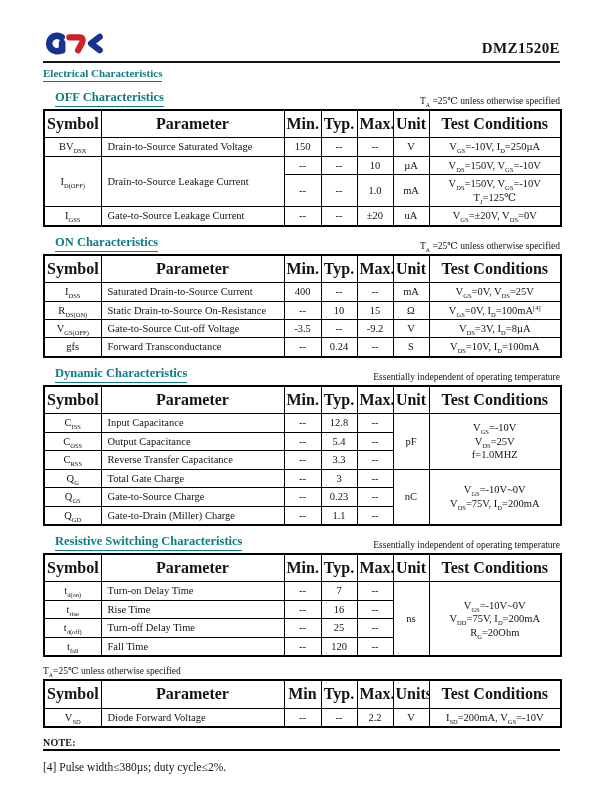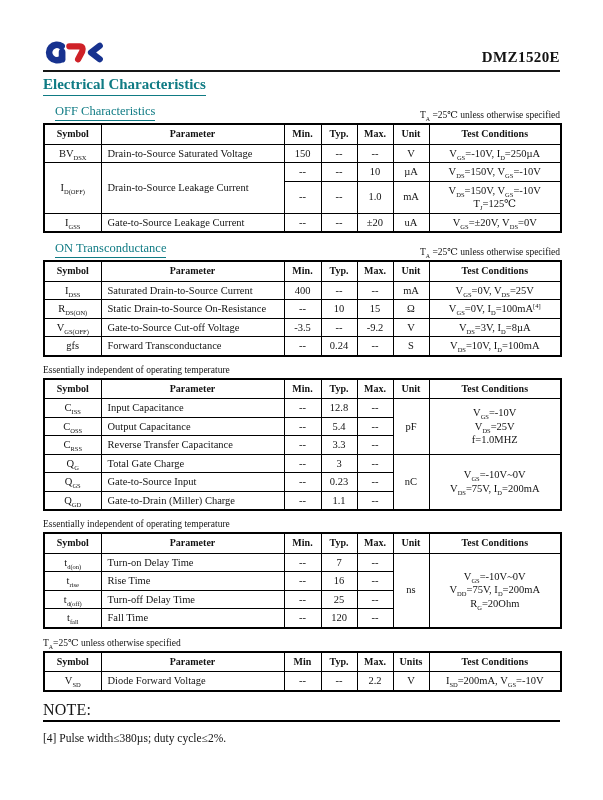--- a/index.html
+++ b/index.html
@@ -1,59 +1,59 @@
 <!DOCTYPE html>
 <html style="--accent: #0f7b84; --logo-navy: #17328f; --logo-red: #cf2128; --link: #0000dd;"><head>
 <meta charset="utf-8">
 <style>
   html,body{margin:0;padding:0;}
   body{
     width:603px;height:800px;background:#ffffff;overflow:hidden;
     font-family:"Liberation Serif","DejaVu Serif",serif;color:#131313;
   }
-  .page{box-sizing:border-box;width:603px;height:800px;padding:37px 43px 0 43px;}
+  .page{box-sizing:border-box;width:603px;height:800px;padding:28px 43px 0 43px;}
 
   
   .hdr{display:flex;justify-content:space-between;align-items:flex-end;height:30px;}
   .logo svg{width:64px;height:29px;display:block;}
   .lg-navy{stroke:var(--logo-navy,#17328f);fill:none;stroke-linecap:round;stroke-linejoin:round;}
   .lg-red{stroke:var(--logo-red,#cf2128);fill:none;stroke-linecap:round;stroke-linejoin:round;}
   .part{font-weight:bold;font-size:15px;letter-spacing:.4px;padding-bottom:1px;}
   .rule{border-top:2.6px solid #161616;margin-top:3px;}
 
   
   h1.title{
-    display:table;margin:4px 0 1px 0;font-size:15px;font-weight:bold;
+    display:table;margin:4px 0 1px 0;font-size:11px;font-weight:bold;
     color:var(--accent,#0f7b84);border-bottom:1.6px solid var(--accent,#0f7b84);
     padding-bottom:2px;
   }
   .char-section{margin-top:8px;}
   .sec-head{display:flex;justify-content:space-between;align-items:flex-end;margin-bottom:2px;}
   .sec-title{
-    display:inline-block;margin:0 0 0 12px;font-size:12.5px;font-weight:normal;
+    display:inline-block;margin:0 0 0 12px;font-size:12.5px;font-weight:bold;
     color:var(--accent,#0f7b84);border-bottom:1.4px solid var(--accent,#0f7b84);padding-bottom:1px;
   }
   .sec-note{font-size:9.5px;padding-bottom:1px;white-space:nowrap;}
 
   
   table{width:100%;border-collapse:collapse;table-layout:fixed;border:2px solid #000;}
   th,td{
     border:1.3px solid #000;text-align:center;vertical-align:middle;
     padding:2px 2px;font-size:10.5px;line-height:1.28;overflow:hidden;
   }
-  th{font-size:10px;font-weight:bold;padding:3px 2px;}
+  th{font-size:16px;font-weight:bold;padding:3px 2px;}
   td.col-1{text-align:left;padding-left:6px;}
   col.c0{width:57px}col.c1{width:183px}col.c2{width:37px}col.c3{width:36px}
   col.c4{width:36px}col.c5{width:36px}col.c6{width:132px}
   sub{font-size:0.62em;line-height:0;}
   sup{font-size:0.62em;line-height:0;}
 
   
   .notes{margin-top:9px;}
-  .note-label{font-size:16px;font-weight:normal;letter-spacing:.2px;}
+  .note-label{font-size:10px;font-weight:bold;letter-spacing:.2px;}
   .note-rule{border-top:2.4px solid #000;margin-top:1px;}
   #note-items{margin-top:8px;font-size:11.5px;line-height:1.42;}
 </style>
 </head>
 <body>
 
 <div class="page">
 
   <header class="hdr">
     <div class="logo">
@@ -131,21 +131,21 @@
               <td class="col-3">--</td>
               <td class="col-4">±20</td>
               <td class="col-5">uA</td>
               <td class="col-6">V<sub>GS</sub>=±20V, V<sub>DS</sub>=0V</td>
             </tr>
           </tbody>
         </table>
       </section>
       <section class="char-section">
         <div class="sec-head">
-          <h2 class="sec-title">ON Transconductance</h2>
+          <h2 class="sec-title">ON Characteristics</h2>
           <div class="sec-note">T<sub>A</sub> =25℃  unless otherwise specified</div>
         </div>
         <table>
           <colgroup>
             <col class="c0">
             <col class="c1">
             <col class="c2">
             <col class="c3">
             <col class="c4">
             <col class="c5">
@@ -197,20 +197,21 @@
               <td class="col-3">0.24</td>
               <td class="col-4">--</td>
               <td class="col-5">S</td>
               <td class="col-6">V<sub>DS</sub>=10V, I<sub>D</sub>=100mA</td>
             </tr>
           </tbody>
         </table>
       </section>
       <section class="char-section">
         <div class="sec-head">
+          <h2 class="sec-title">Dynamic Characteristics</h2>
           <div class="sec-note">Essentially independent of operating temperature</div>
         </div>
         <table>
           <colgroup>
             <col class="c0">
             <col class="c1">
             <col class="c2">
             <col class="c3">
             <col class="c4">
             <col class="c5">
@@ -255,37 +256,38 @@
               <td class="col-0">Q<sub>G</sub></td>
               <td class="col-1">Total Gate Charge</td>
               <td class="col-2">--</td>
               <td class="col-3">3</td>
               <td class="col-4">--</td>
               <td class="col-5" rowspan="3">nC</td>
               <td class="col-6" rowspan="3">V<sub>GS</sub>=-10V~0V<br>V<sub>DS</sub>=75V, I<sub>D</sub>=200mA</td>
             </tr>
             <tr>
               <td class="col-0">Q<sub>GS</sub></td>
-              <td class="col-1">Gate-to-Source Input</td>
+              <td class="col-1">Gate-to-Source Charge</td>
               <td class="col-2">--</td>
               <td class="col-3">0.23</td>
               <td class="col-4">--</td>
             </tr>
             <tr>
               <td class="col-0">Q<sub>GD</sub></td>
               <td class="col-1">Gate-to-Drain (Miller) Charge</td>
               <td class="col-2">--</td>
               <td class="col-3">1.1</td>
               <td class="col-4">--</td>
             </tr>
           </tbody>
         </table>
       </section>
       <section class="char-section">
         <div class="sec-head">
+          <h2 class="sec-title">Resistive Switching Characteristics</h2>
           <div class="sec-note">Essentially independent of operating temperature</div>
         </div>
         <table>
           <colgroup>
             <col class="c0">
             <col class="c1">
             <col class="c2">
             <col class="c3">
             <col class="c4">
             <col class="c5">

